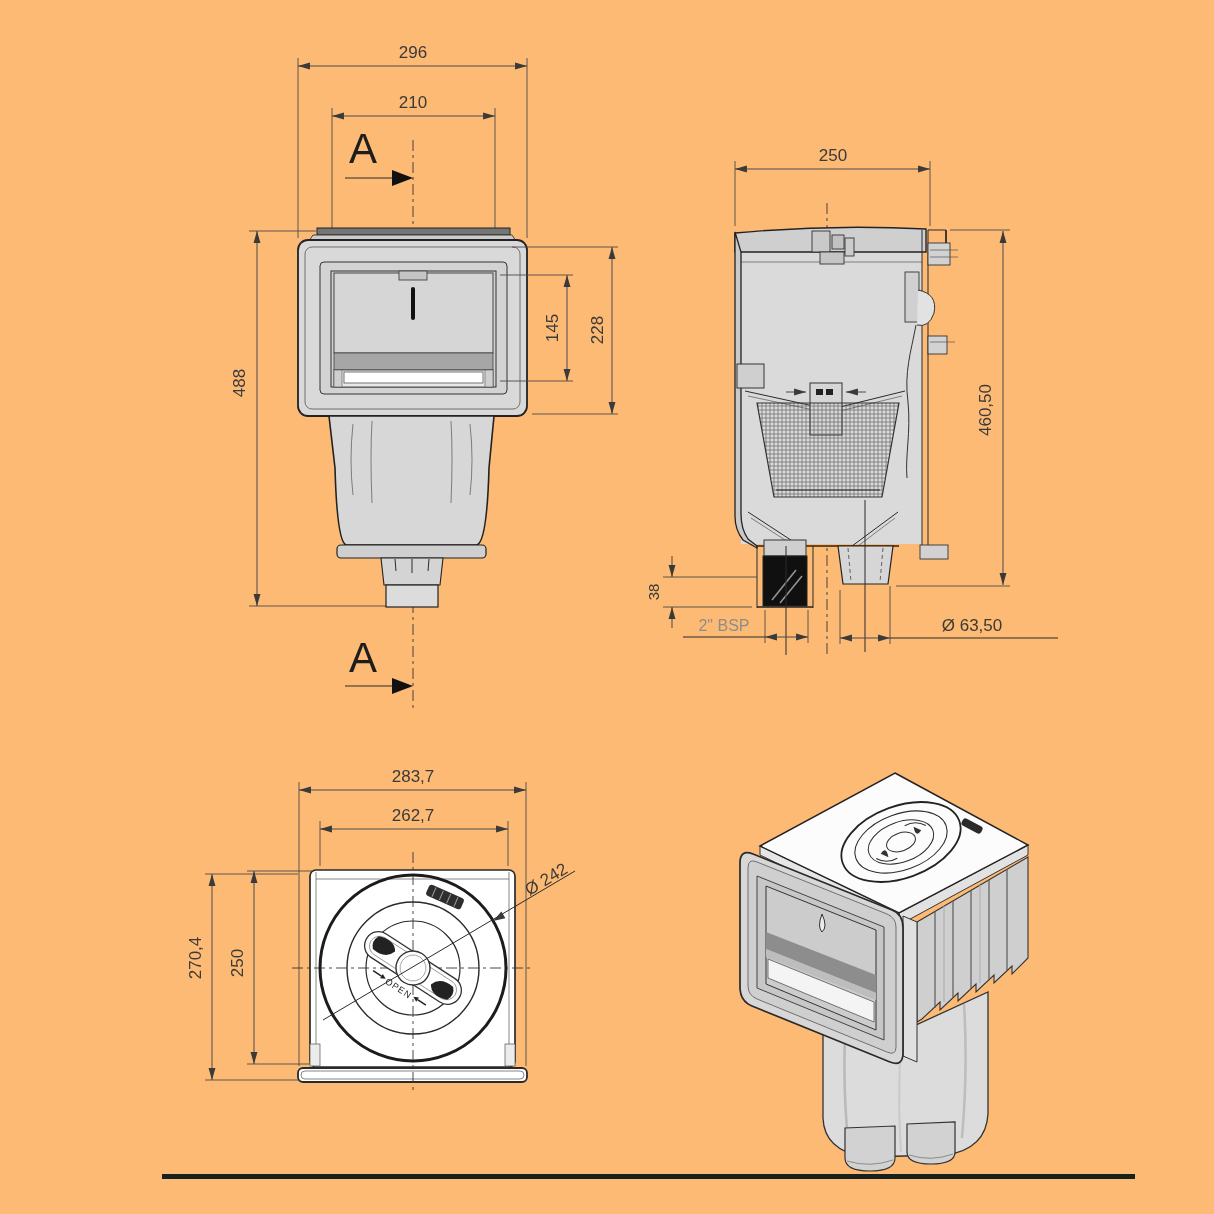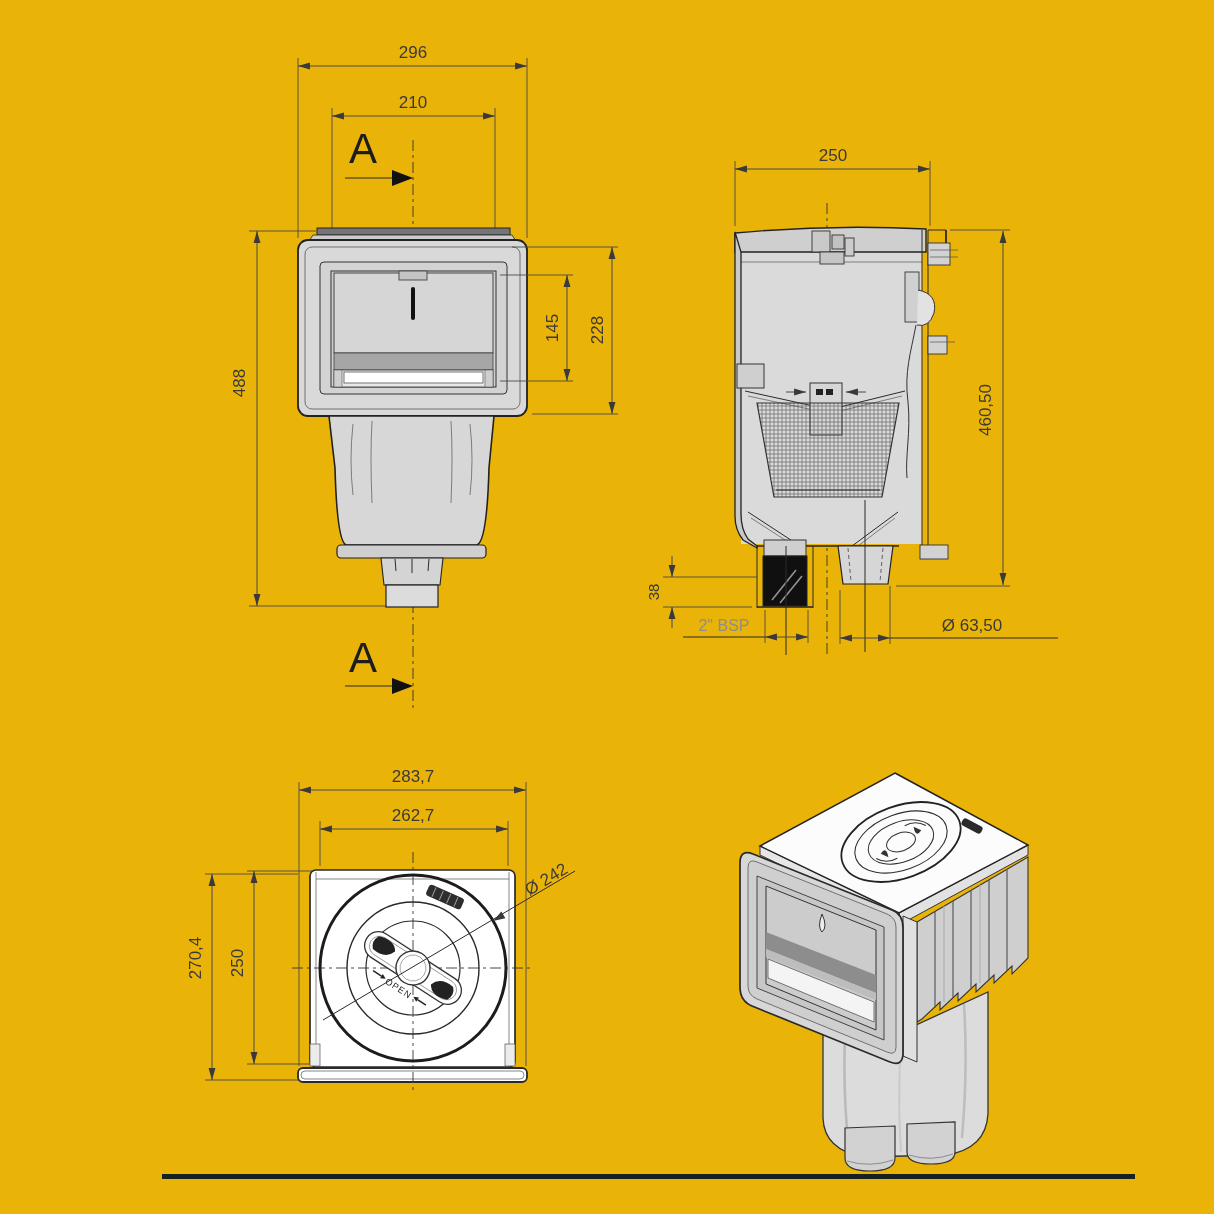--- a/index.html
+++ b/index.html
@@ -1,16 +1,16 @@
 <!DOCTYPE html>
 <html><head>
 <meta charset="utf-8">
 <style>
   html,body{margin:0;padding:0;background:#ffffff;}
-  #page{position:relative;width:1214px;height:1214px;background:#eab308;overflow:hidden;
+  #page{position:relative;width:1214px;height:1214px;background:#fdba74;overflow:hidden;
         font-family:"Liberation Sans",sans-serif;}
   svg{position:absolute;left:0;top:0;}
   
   .ln  {stroke:#2a2a2a;fill:none;stroke-width:1;}
   .ln2 {stroke:#232323;fill:none;stroke-width:1.7;}
   .lnt {stroke:#555;fill:none;stroke-width:.7;}
   .ext {stroke:#4a4a4a;fill:none;stroke-width:.9;}
   .dim {stroke:#4a4a4a;fill:none;stroke-width:1;marker-start:url(#ar);marker-end:url(#ar);}
   .dimE{stroke:#4a4a4a;fill:none;stroke-width:1;marker-end:url(#ar);}
   .cl  {stroke:#333;fill:none;stroke-width:.9;stroke-dasharray:11 4 3 4;}

